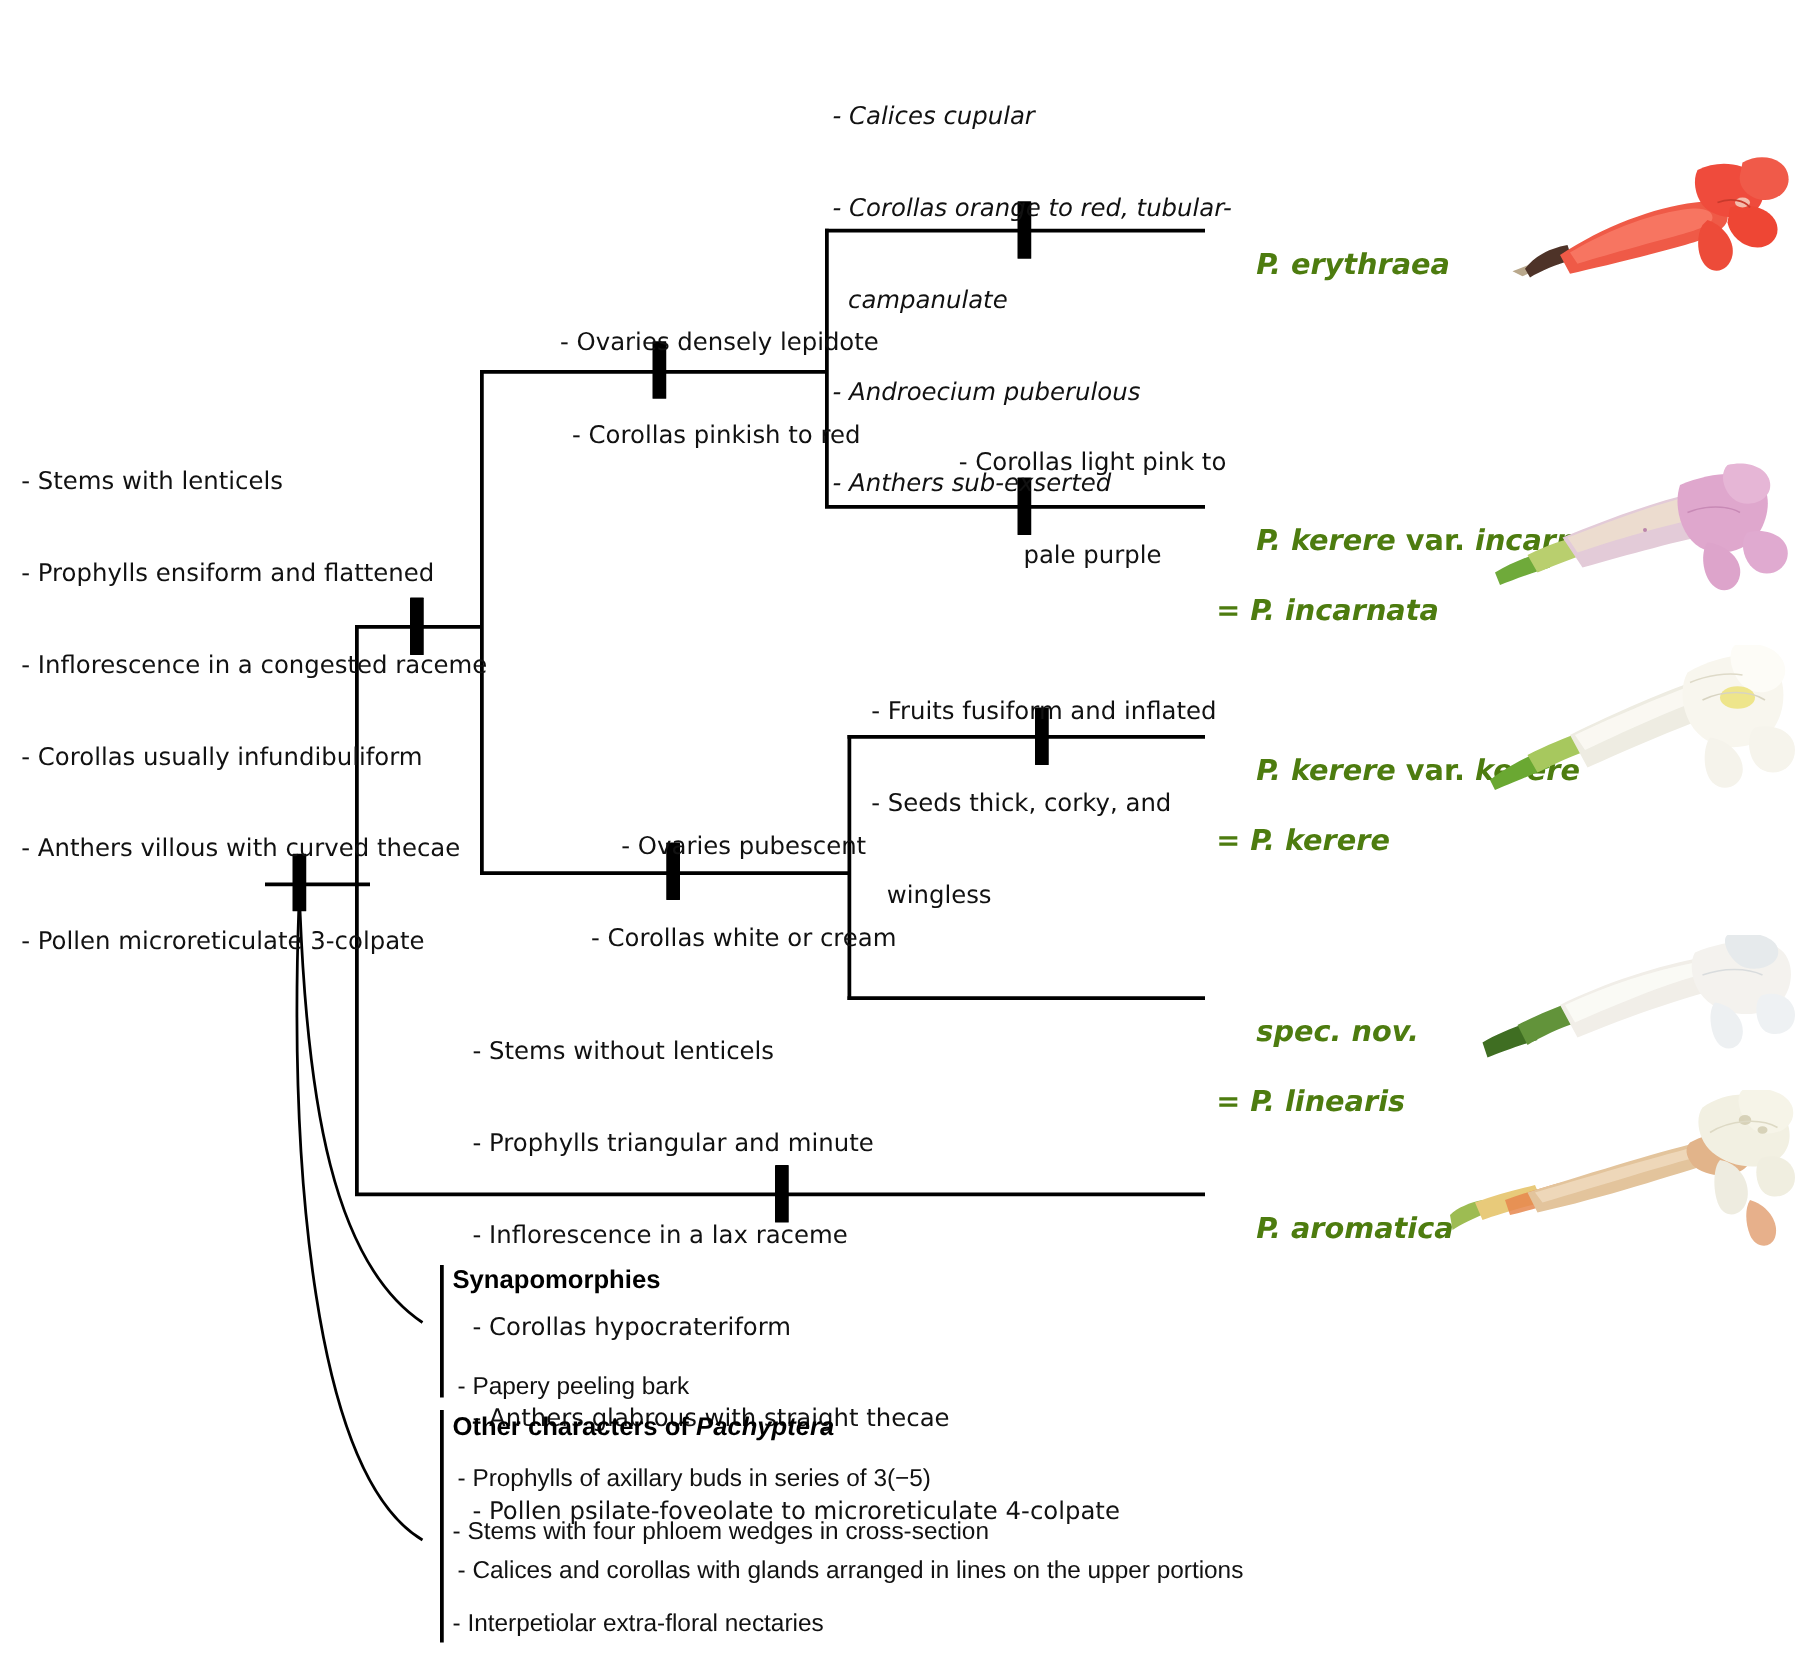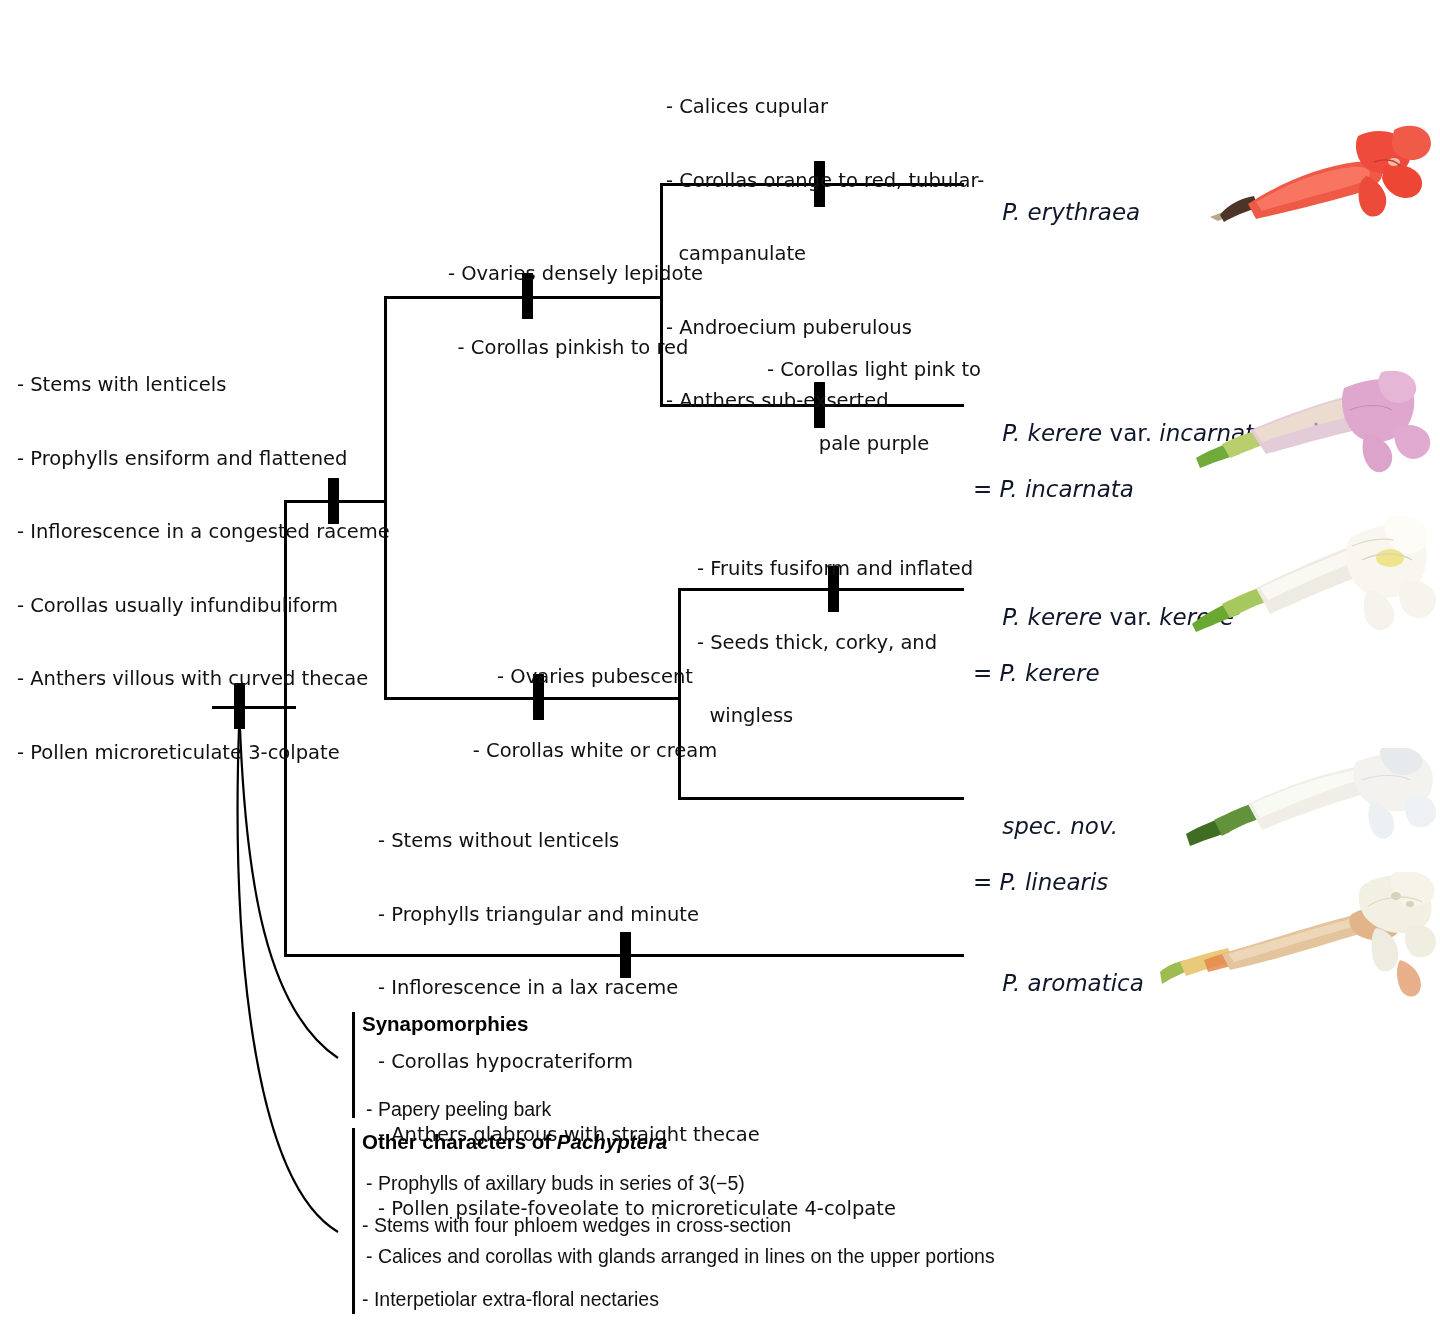--- a/index.html
+++ b/index.html
@@ -24,24 +24,24 @@
     line-height: 24.5px;
     color: #111111;
     white-space: pre;
   }
   .txt.center { text-align: center; margin-left: 46px; }
   .taxon {
     position: absolute;
     font-family: "DejaVu Sans", sans-serif;
     font-size: 23px;
     line-height: 28px;
-    font-weight: normal;
+    font-weight: bold;
     font-style: italic;
     white-space: pre;
-    color: #0f172a;
+    color: #4d7c0f;
   }
   .taxon .rank {
     font-style: normal;
   }
   .legend-title {
     position: absolute;
     font-family: "Liberation Sans", sans-serif;
     font-size: 20.5px;
     font-weight: bold;
     white-space: pre;
@@ -137,21 +137,21 @@
 
   <div class="txt" style="left:17px; top:324px;">
     <div>- Stems with lenticels</div>
     <div>- Prophylls ensiform and flattened</div>
     <div>- Inflorescence in a congested raceme</div>
     <div>- Corollas usually infundibuliform</div>
     <div>- Anthers villous with curved thecae</div>
     <div>- Pollen microreticulate 3-colpate</div>
   </div>
 
-  <div class="txt" style="left:666px; top:46px;">
+  <div class="txt" style="left:666px; top:32px;font-style:italic;">
     <div>- Calices cupular</div>
     <div>- Corollas orange to red, tubular-</div>
     <div>  campanulate</div>
     <div>- Androecium puberulous</div>
     <div>- Anthers sub-exserted</div>
   </div>
 
   <div class="txt center" style="left:402px; top:213px; width:250px;">
     <div>- Ovaries densely lepidote</div>
     <div>- Corollas pinkish to red</div>

